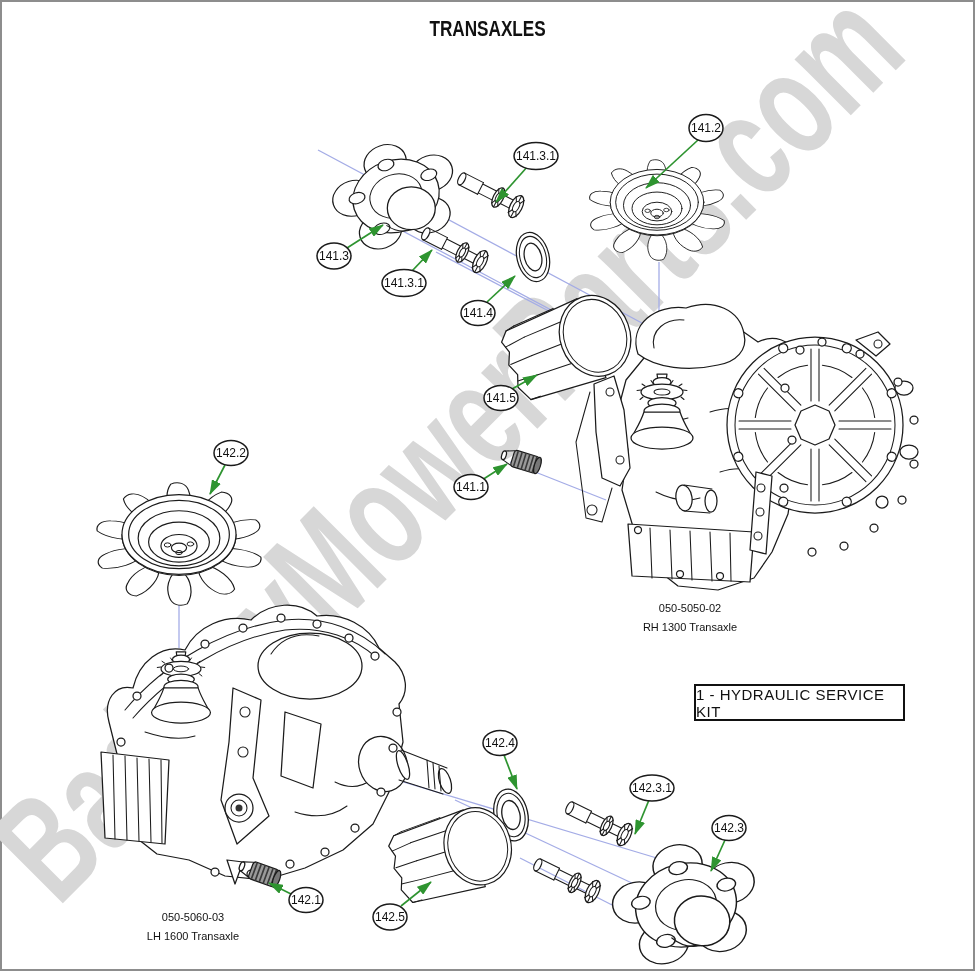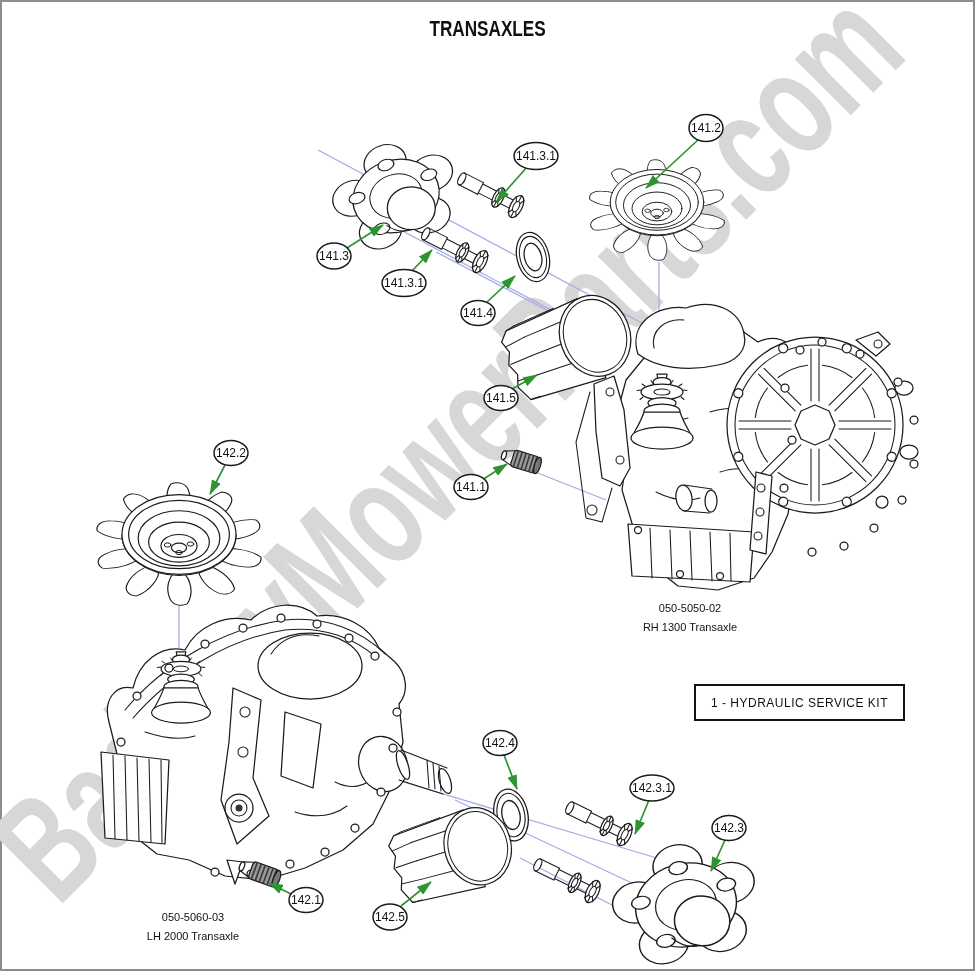--- a/index.html
+++ b/index.html
@@ -14,21 +14,21 @@
   .stage{position:relative;width:980px;height:980px;background:#fff;overflow:hidden;
          font-family:"Liberation Sans",sans-serif;color:var(--text-black);}
   .frame{position:absolute;left:0;top:0;width:975px;height:971px;border:2px solid var(--frame-gray);box-sizing:border-box;}
   .title{position:absolute;top:16px;left:0;width:975px;text-align:center;font-size:22px;font-weight:bold;}
   .title span{display:inline-block;transform:scaleX(0.78);transform-origin:center;letter-spacing:0px;white-space:nowrap;}
   .assy-label{position:absolute;width:250px;text-align:center;font-size:11px;line-height:19px;}
   .assy-label.rh{left:565px;top:599px;}
   .assy-label.lh{left:68px;top:908px;}
   .legend-box{position:absolute;left:694px;top:684px;width:211px;height:37px;border:2px solid var(--text-black);
               box-sizing:border-box;display:flex;align-items:center;justify-content:center;
-              font-size:12px;letter-spacing:0.5px;background:#fff;}
+              font-size:15px;letter-spacing:0.5px;background:#fff;}
   svg{position:absolute;left:0;top:0;}
   .la{fill:#fff;stroke:var(--line-art);stroke-width:1.25;stroke-linejoin:round;stroke-linecap:round;}
   .ln{fill:none;stroke:var(--line-art);stroke-width:1.05;stroke-linejoin:round;stroke-linecap:round;}
   .ax{stroke:var(--axis-line);stroke-width:1.3;fill:none;}
   .ar{stroke:var(--arrow-green);stroke-width:1.7;fill:none;}
   .co{fill:#fff;stroke:var(--line-art);stroke-width:1.5;}
   .ct{font:12px "Liberation Sans",sans-serif;fill:var(--text-black);text-anchor:middle;}
   .wm{font:bold 150px "Liberation Sans",sans-serif;fill:var(--watermark-gray);}
 </style>
 </head>
@@ -373,19 +373,19 @@
 
   <div class="title"><span>TRANSAXLES</span></div>
 
   <div class="assy-label rh">
     <div>050-5050-02</div>
     <div>RH 1300 Transaxle</div>
   </div>
 
   <div class="assy-label lh">
     <div>050-5060-03</div>
-    <div>LH 2000 Transaxle</div>
+    <div>LH 1600 Transaxle</div>
   </div>
 
   <div class="legend-box">
     <span>1 - HYDRAULIC SERVICE KIT</span>
   </div>
 </div>
 
 </body></html>

